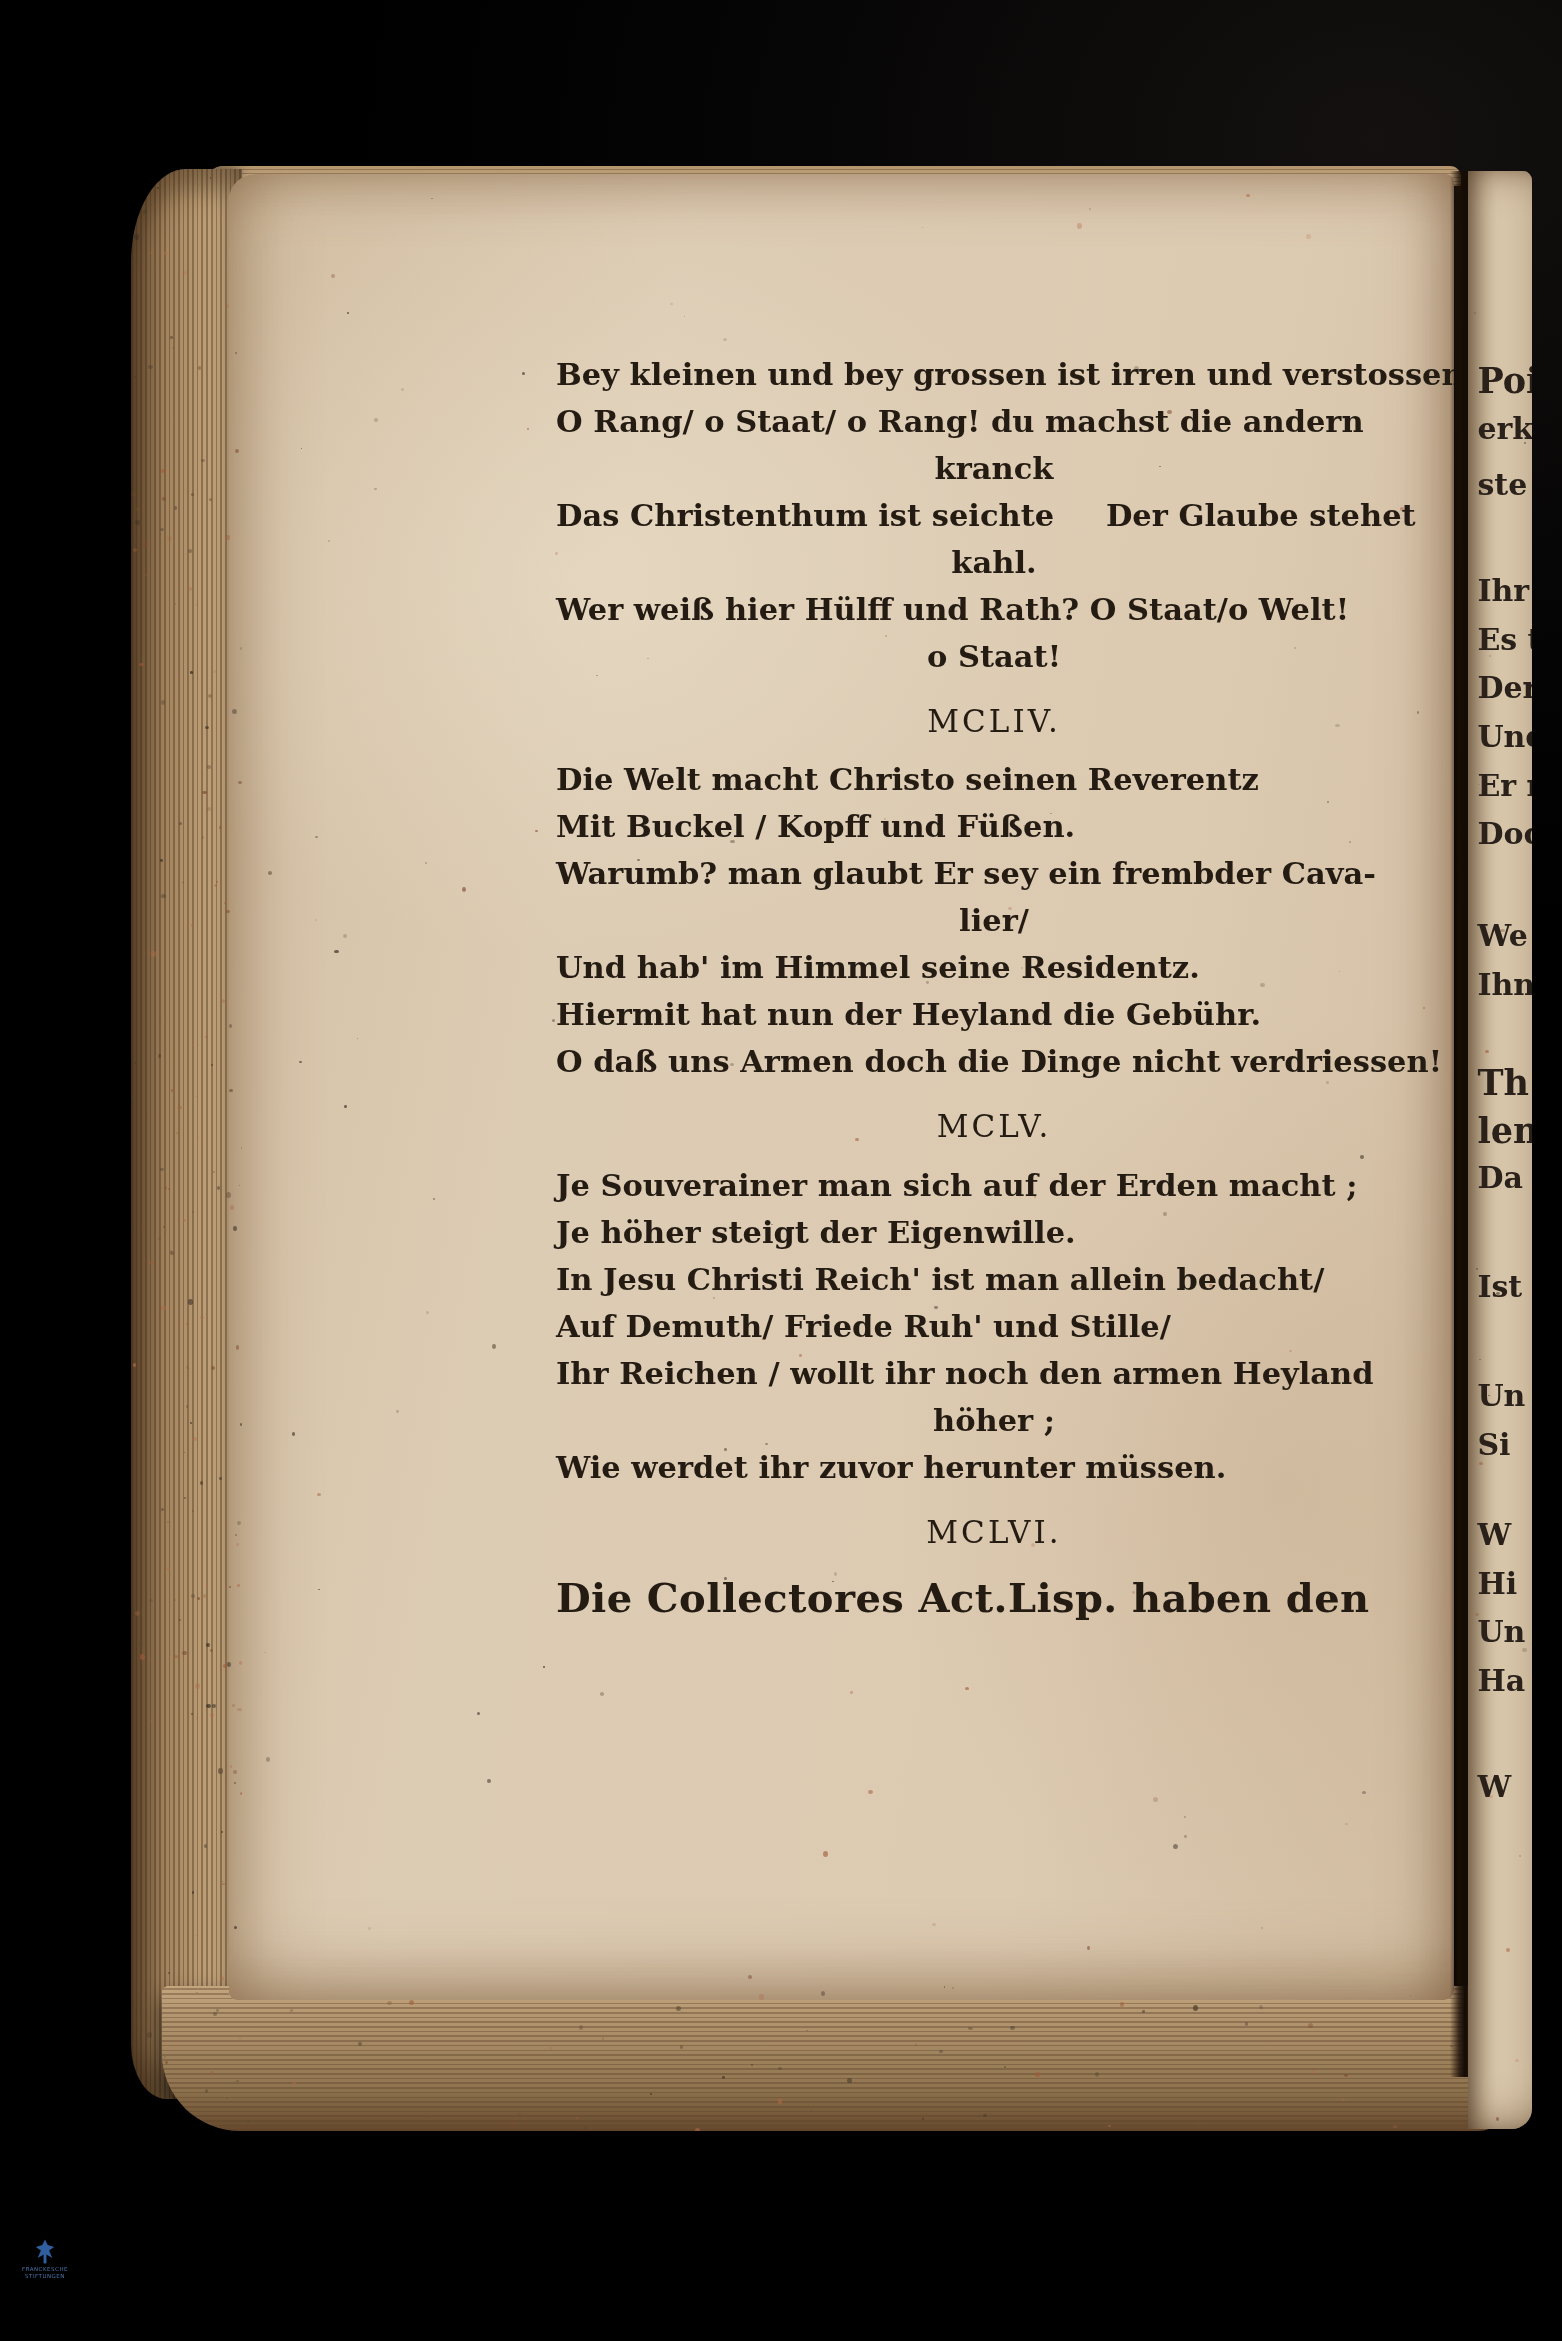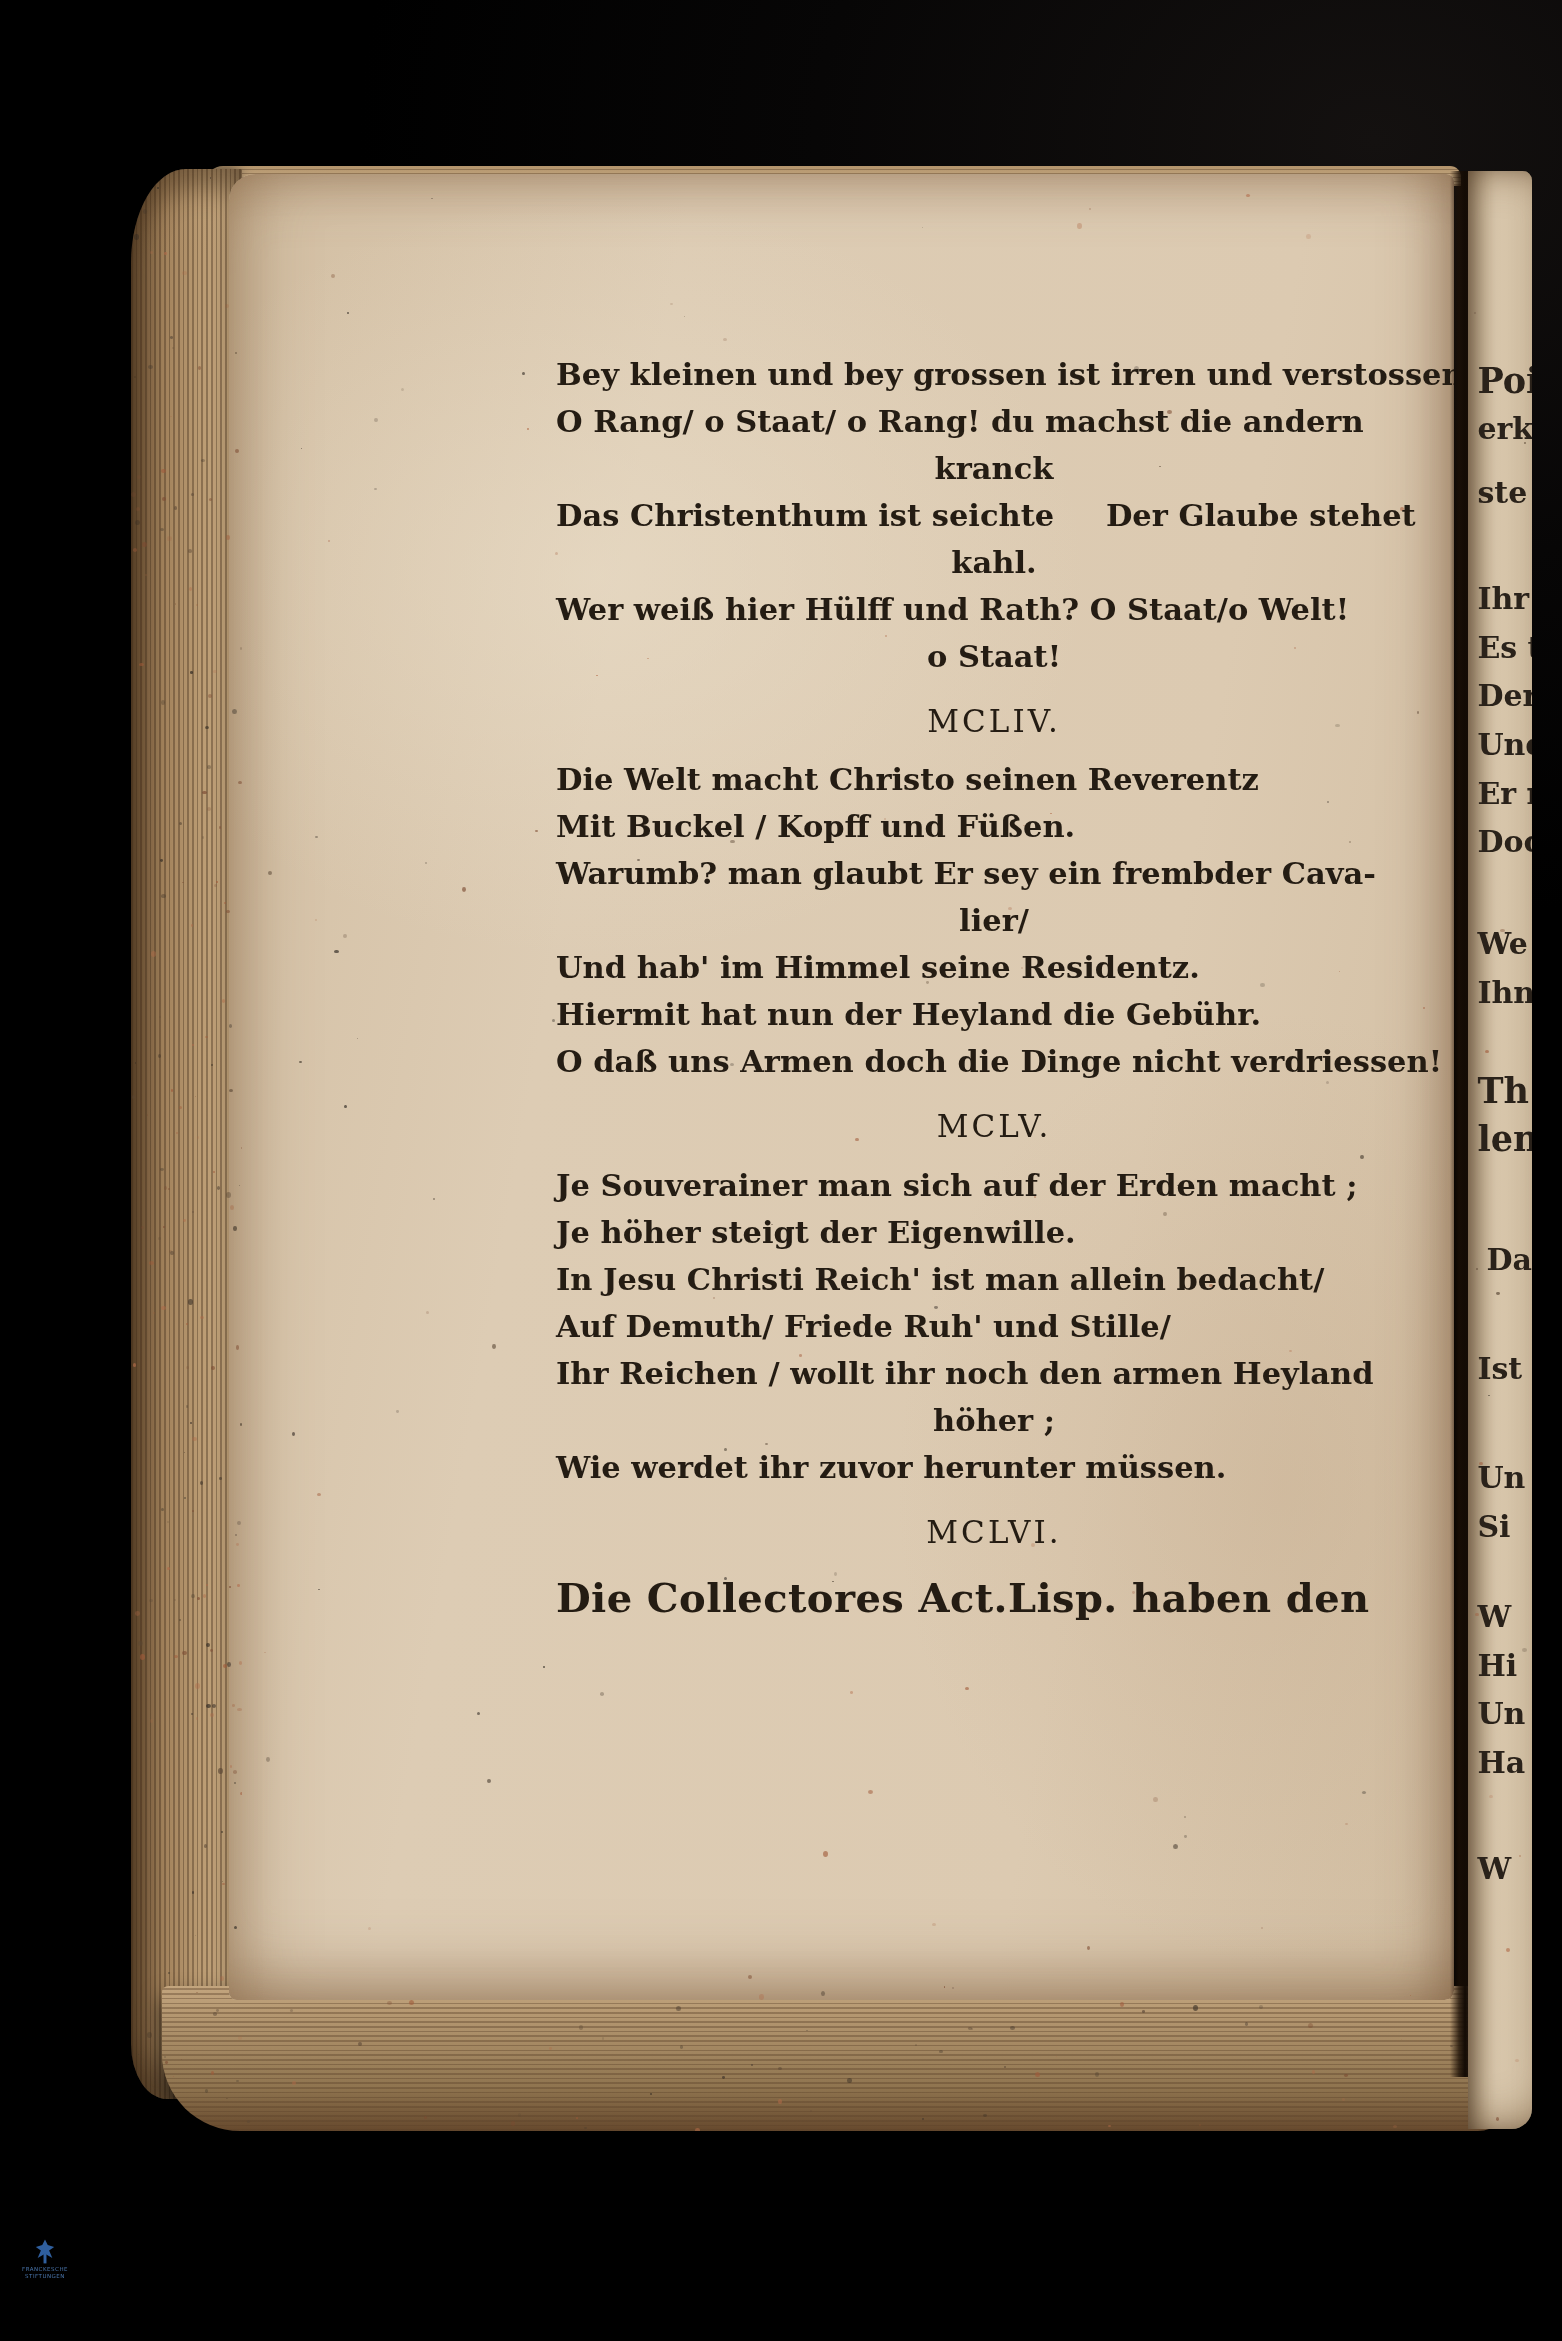--- a/index.html
+++ b/index.html
@@ -595,32 +595,32 @@
       <i class="speck" style="position: absolute; left: 1106px; top: 550px; width: 4.9px; height: 3.7px; background: rgb(67, 56, 44); opacity: 0.21; border-radius: 50%; pointer-events: none; z-index: 1;"></i>
       <i class="speck" style="position: absolute; left: 905px; top: 192px; width: 4.8px; height: 5.3px; background: rgb(46, 39, 33); opacity: 0.26; border-radius: 50%; pointer-events: none; z-index: 1;"></i>
     </div>
 
   <div class="gutter"></div>
 
   <div class="right-page">
     <div class="rp-frags">
         <div class="frag big" style="margin-top: 0px;">Poi</div>
         <div class="frag" style="margin-top: 1.6px;">erkl</div>
-        <div class="frag" style="margin-top: 17px;">ste</div>
+        <div class="frag" style="margin-top: 9px;">ste</div>
         <div class="frag" style="margin-top: 59px;">Ihr</div>
         <div class="frag" style="margin-top: 1.6px;">Es t</div>
         <div class="frag" style="margin-top: 1.6px;">Der</div>
         <div class="frag" style="margin-top: 1.6px;">Und</div>
         <div class="frag" style="margin-top: 1.6px;">Er r</div>
         <div class="frag" style="margin-top: 1.6px;">Doc</div>
         <div class="frag" style="margin-top: 55px;">We</div>
         <div class="frag" style="margin-top: 1.6px;">Ihn</div>
         <div class="frag big" style="margin-top: 51px;">Th</div>
         <div class="frag big" style="margin-top: 1.6px;">len</div>
-        <div class="frag" style="margin-top: 74px; text-align: right;">Da</div>
+        <div class="frag" style="">Da</div>
         <div class="frag" style="margin-top: 62px;">Ist</div>
         <div class="frag" style="margin-top: 62px;">Un</div>
         <div class="frag" style="margin-top: 1.6px;">Si</div>
         <div class="frag" style="margin-top: 43px;">W</div>
         <div class="frag" style="margin-top: 1.6px;">Hi</div>
         <div class="frag" style="margin-top: 1.6px;">Un</div>
         <div class="frag" style="margin-top: 1.6px;">Ha</div>
         <div class="frag" style="margin-top: 59px;">W</div>
       </div>
   <i class="speck" style="position: absolute; left: 9.6px; top: 613px; width: 2px; height: 1.7px; background: rgb(160, 90, 58); opacity: 0.35; border-radius: 50%; pointer-events: none; z-index: 1;"></i>

